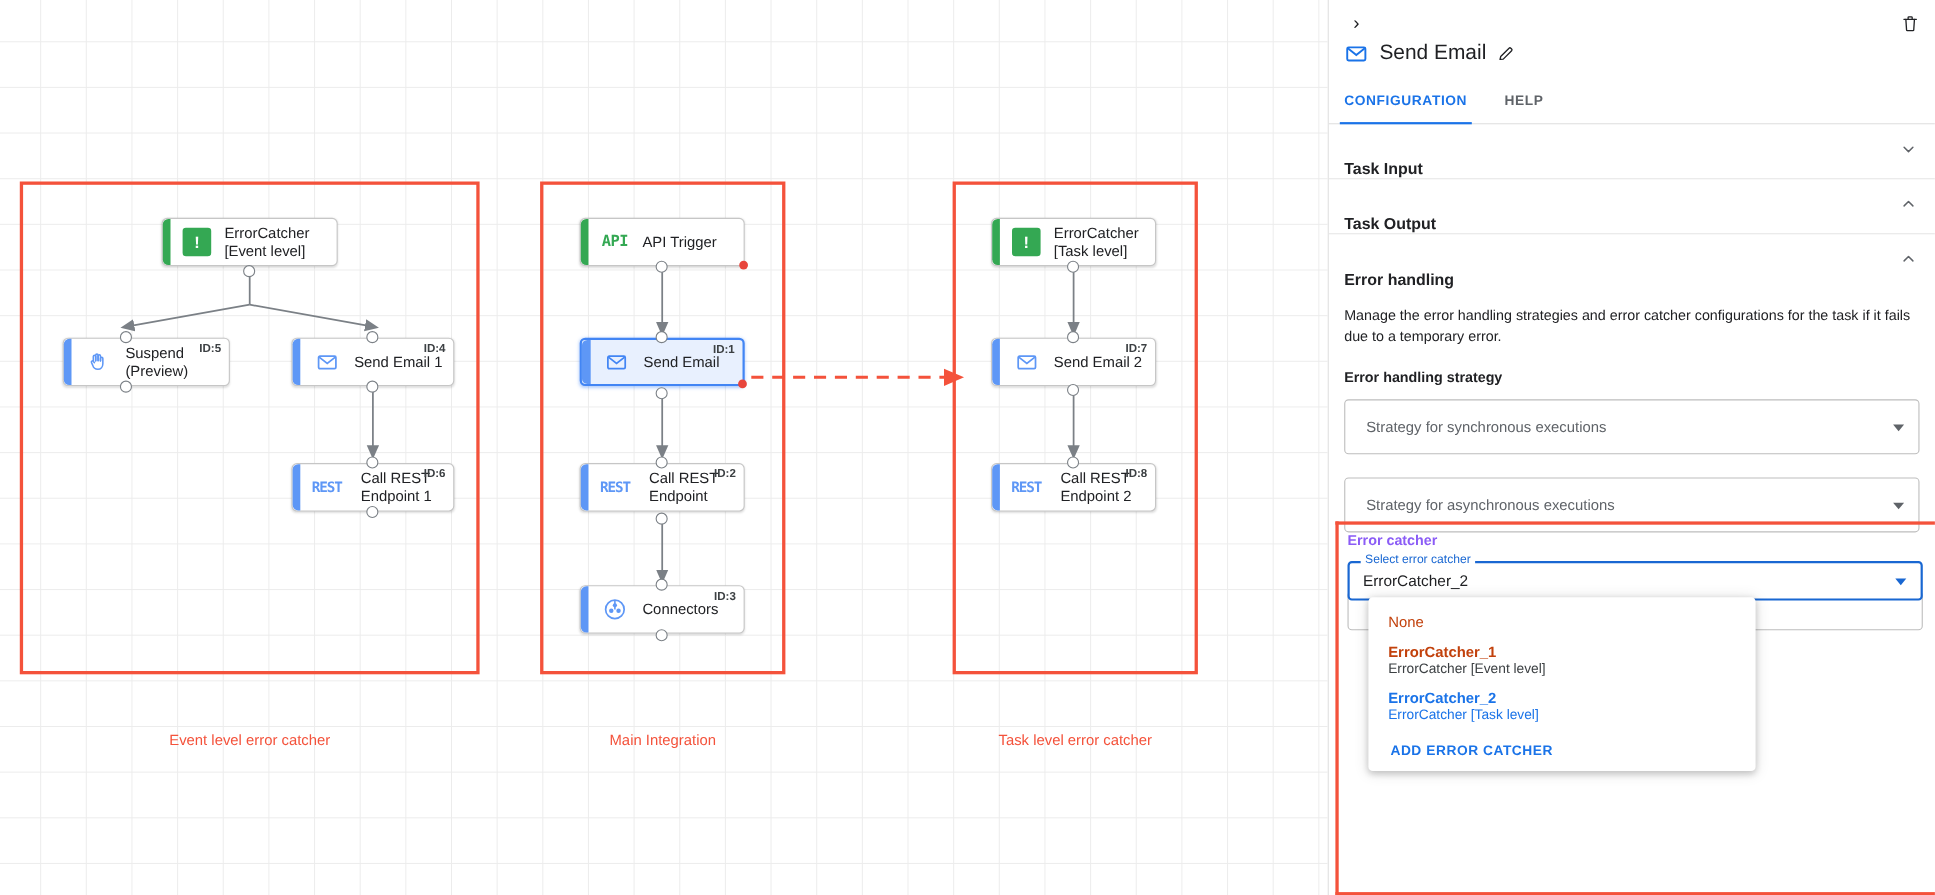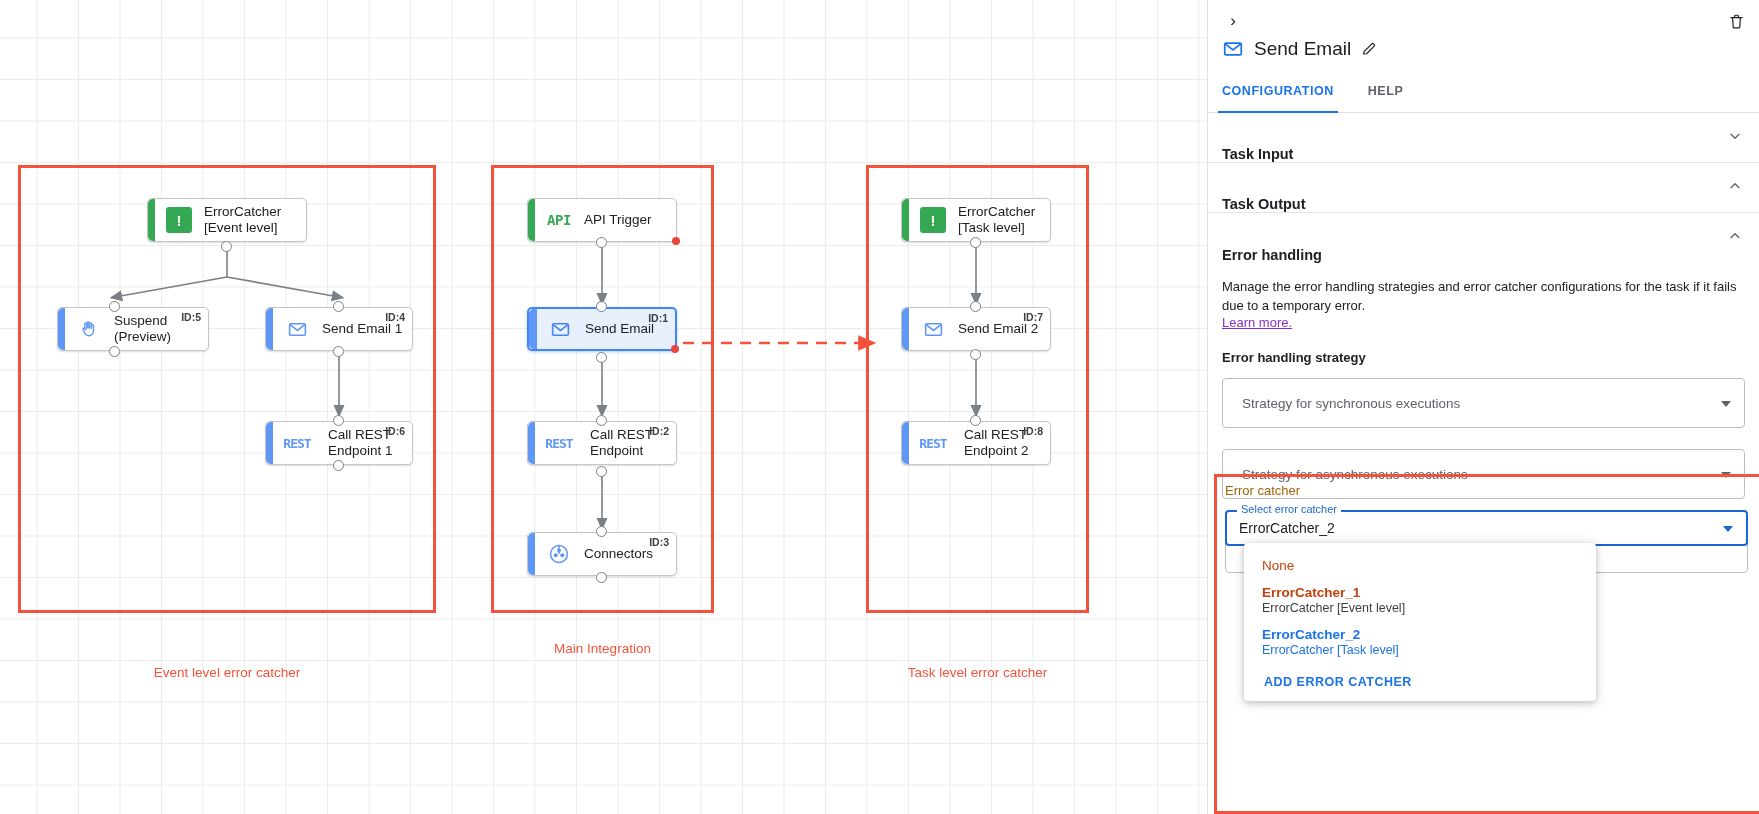--- a/index.html
+++ b/index.html
@@ -269,22 +269,22 @@
     left: 6px;
     top: 474px;
     width: 546px;
     height: 340px;
     border: 3px solid #f4523b;
     border-right: none;
   }
   .ec-inner { padding: 6px 12px 0 8px; position: relative; }
   .ec-title {
     font-size: 13px;
-    font-weight: 400;
-    color: #a16207;
+    font-weight: 700;
+    color: #8b5cf6;
   }
   .ec-field {
     position: relative;
     margin-top: 12px;
     height: 36px;
     border: 2px solid #1967d2;
     border-radius: 4px;
     display: flex;
     align-items: center;
     padding-left: 12px;
@@ -384,21 +384,21 @@
       <path d="M976,355 L976,412" stroke="#7b8086" stroke-width="1.6" fill="none" marker-end="url(#arrow)"></path>
 
       <path d="M683,343 L866,343" stroke="#f4523b" stroke-width="2.6" fill="none" stroke-dasharray="11 8" marker-end="url(#arrowRed)"></path>
     </svg>
 
     <div class="group-box" style="left:18px; top:165px; width:418px; height:448px;"></div>
     <div class="group-box" style="left:491px; top:165px; width:223px; height:448px;"></div>
     <div class="group-box" style="left:866px; top:165px; width:223px; height:448px;"></div>
 
     <div class="group-label" style="left:18px; top:665px; width:418px;">Event level error catcher</div>
-    <div class="group-label" style="left:491px; top:641px; width:223px;">Main Integration</div>
+    <div class="group-label" style="left:491px; top:665px; width:223px;">Main Integration</div>
     <div class="group-label" style="left:866px; top:665px; width:223px;">Task level error catcher</div>
 
     <div class="node green" style="left:147px; top:198px; width:160px; z-index:3;">
       <span class="accent"></span>
       <span class="node-icon boxed">!</span>
       <span class="node-label">ErrorCatcher
 [Event level]</span>
     </div>
     <span class="knob" style="left:221px; top:241px;"></span>
 
@@ -579,21 +579,20 @@
       <span class="st">Error handling</span>
       <span class="chev">
         <svg width="16" height="16" viewBox="0 0 24 24" fill="none" stroke="#5f6368" stroke-width="2" stroke-linecap="round" stroke-linejoin="round">
             <path d="M6 14.5 L12 8.5 L18 14.5"></path>
           </svg>
       </span>
     </div>
 
     <div class="eh-body">
       <div class="eh-desc">Manage the error handling strategies and error catcher configurations for the task if it fails due to a temporary error.</div>
-      <div class="eh-link">Learn more.</div>
 
       <div class="eh-sublabel">Error handling strategy</div>
 
       <div class="select-box">
         <span class="ph">Strategy for synchronous executions</span>
         <span class="caret"></span>
       </div>
 
       <div class="select-box" style="margin-top:21px;text-align:center;">
         <span class="ph">Strategy for asynchronous executions</span>

